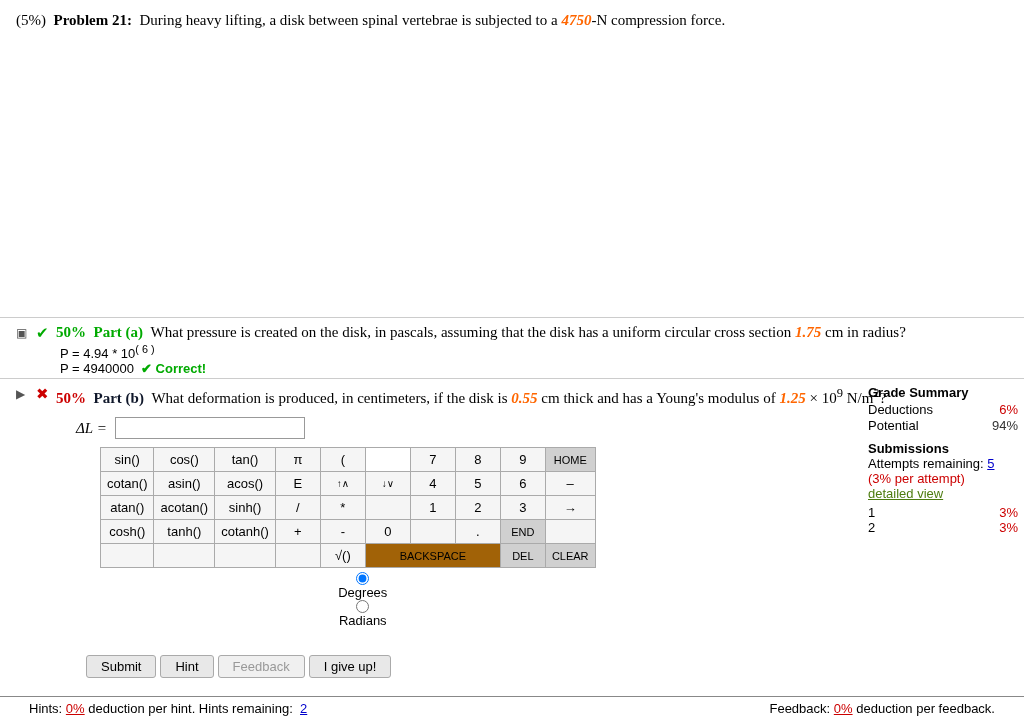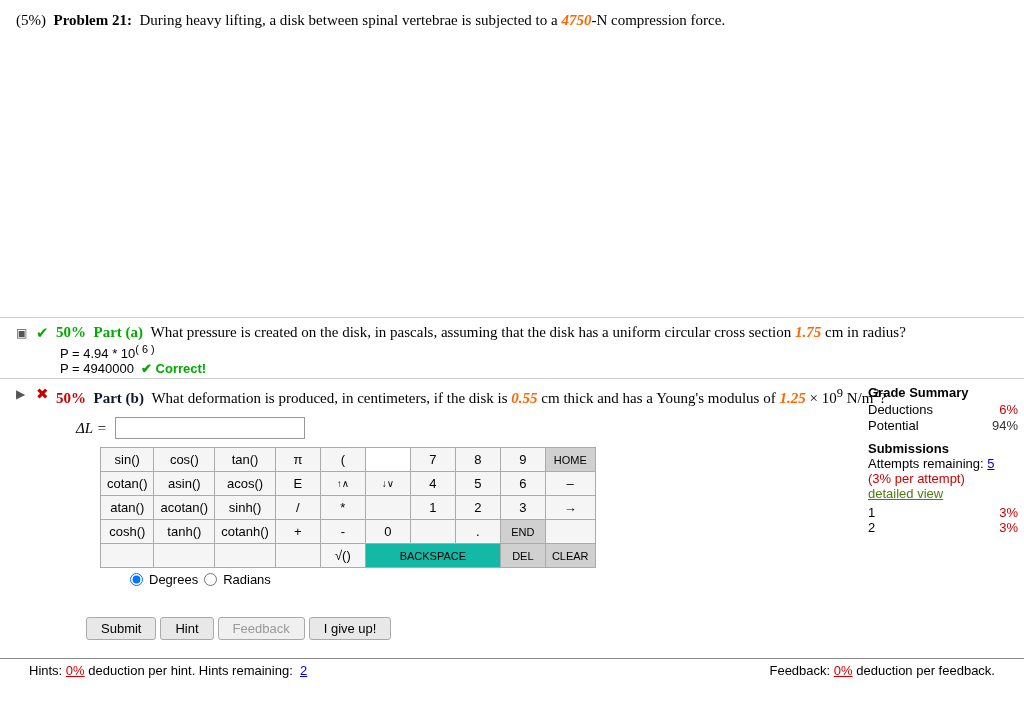--- a/index.html
+++ b/index.html
@@ -192,21 +192,21 @@
     }
     .calc-table td.del-key {
       background: #d0d0d0;
       font-size: 11px;
     }
     .calc-table td.clear-key {
       background: #d0d0d0;
       font-size: 11px;
     }
     .calc-table td.backspace-key {
-      background: #14b8a6;
+      background: #a16207;
       font-size: 11px;
       min-width: 70px;
     }
     .calc-table td.arrow-up {
       font-size: 10px;
       min-width: 24px;
     }
     .calc-table td.arrow-dn {
       font-size: 10px;
       min-width: 24px;
@@ -217,21 +217,21 @@
     .e-cell {
       min-width: 22px !important;
     }
     .degree-radians-row {
       margin-top: 4px;
       margin-left: 30px;
       font-family: Arial, sans-serif;
       font-size: 13px;
       display: flex;
       align-items: center;
-      gap: 6px;
+      flex-direction: column;
     }
     .action-buttons-row {
       margin-top: 27px;
       margin-left: 30px;
       display: flex;
       gap: 4px;
     }
     .action-btn {
       padding: 3px 14px;
       font-size: 13px;

